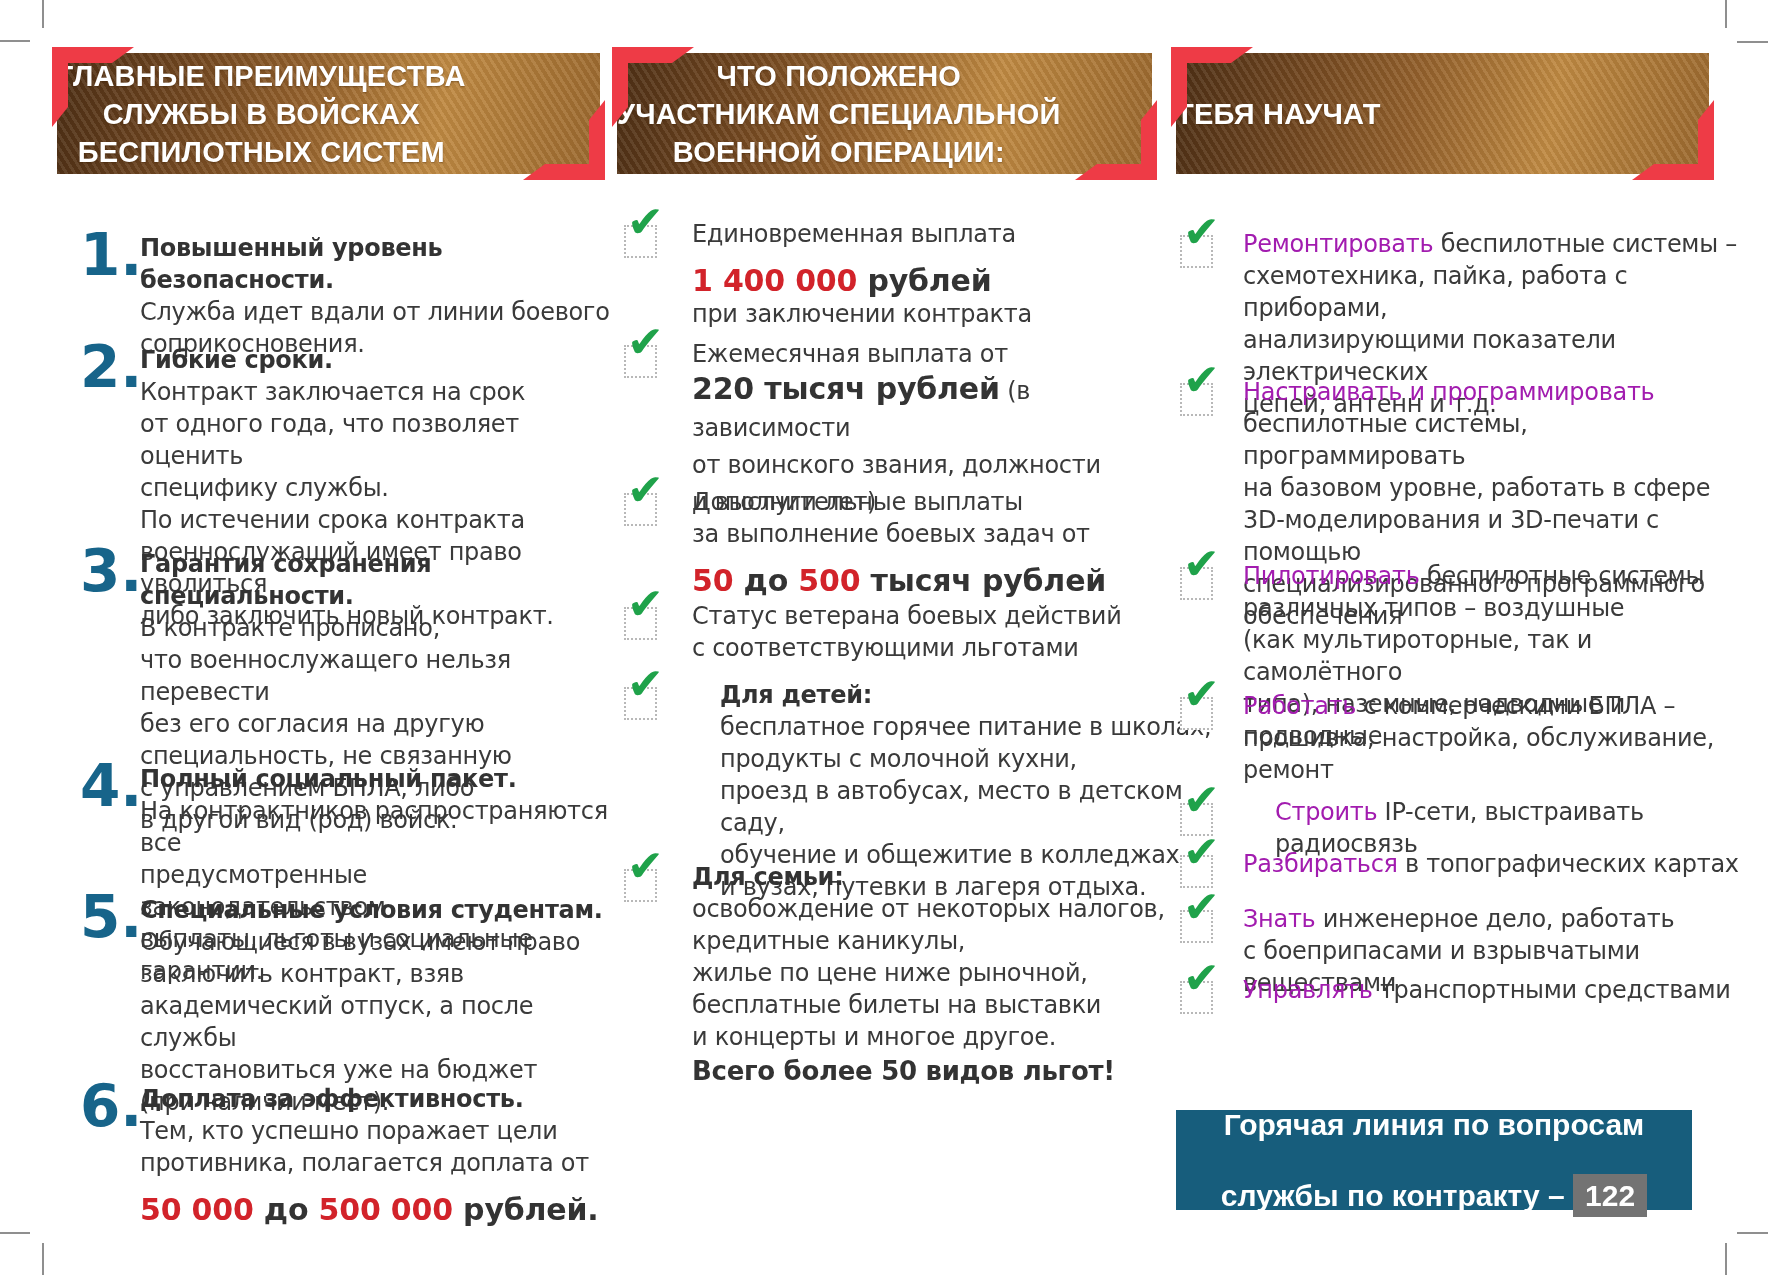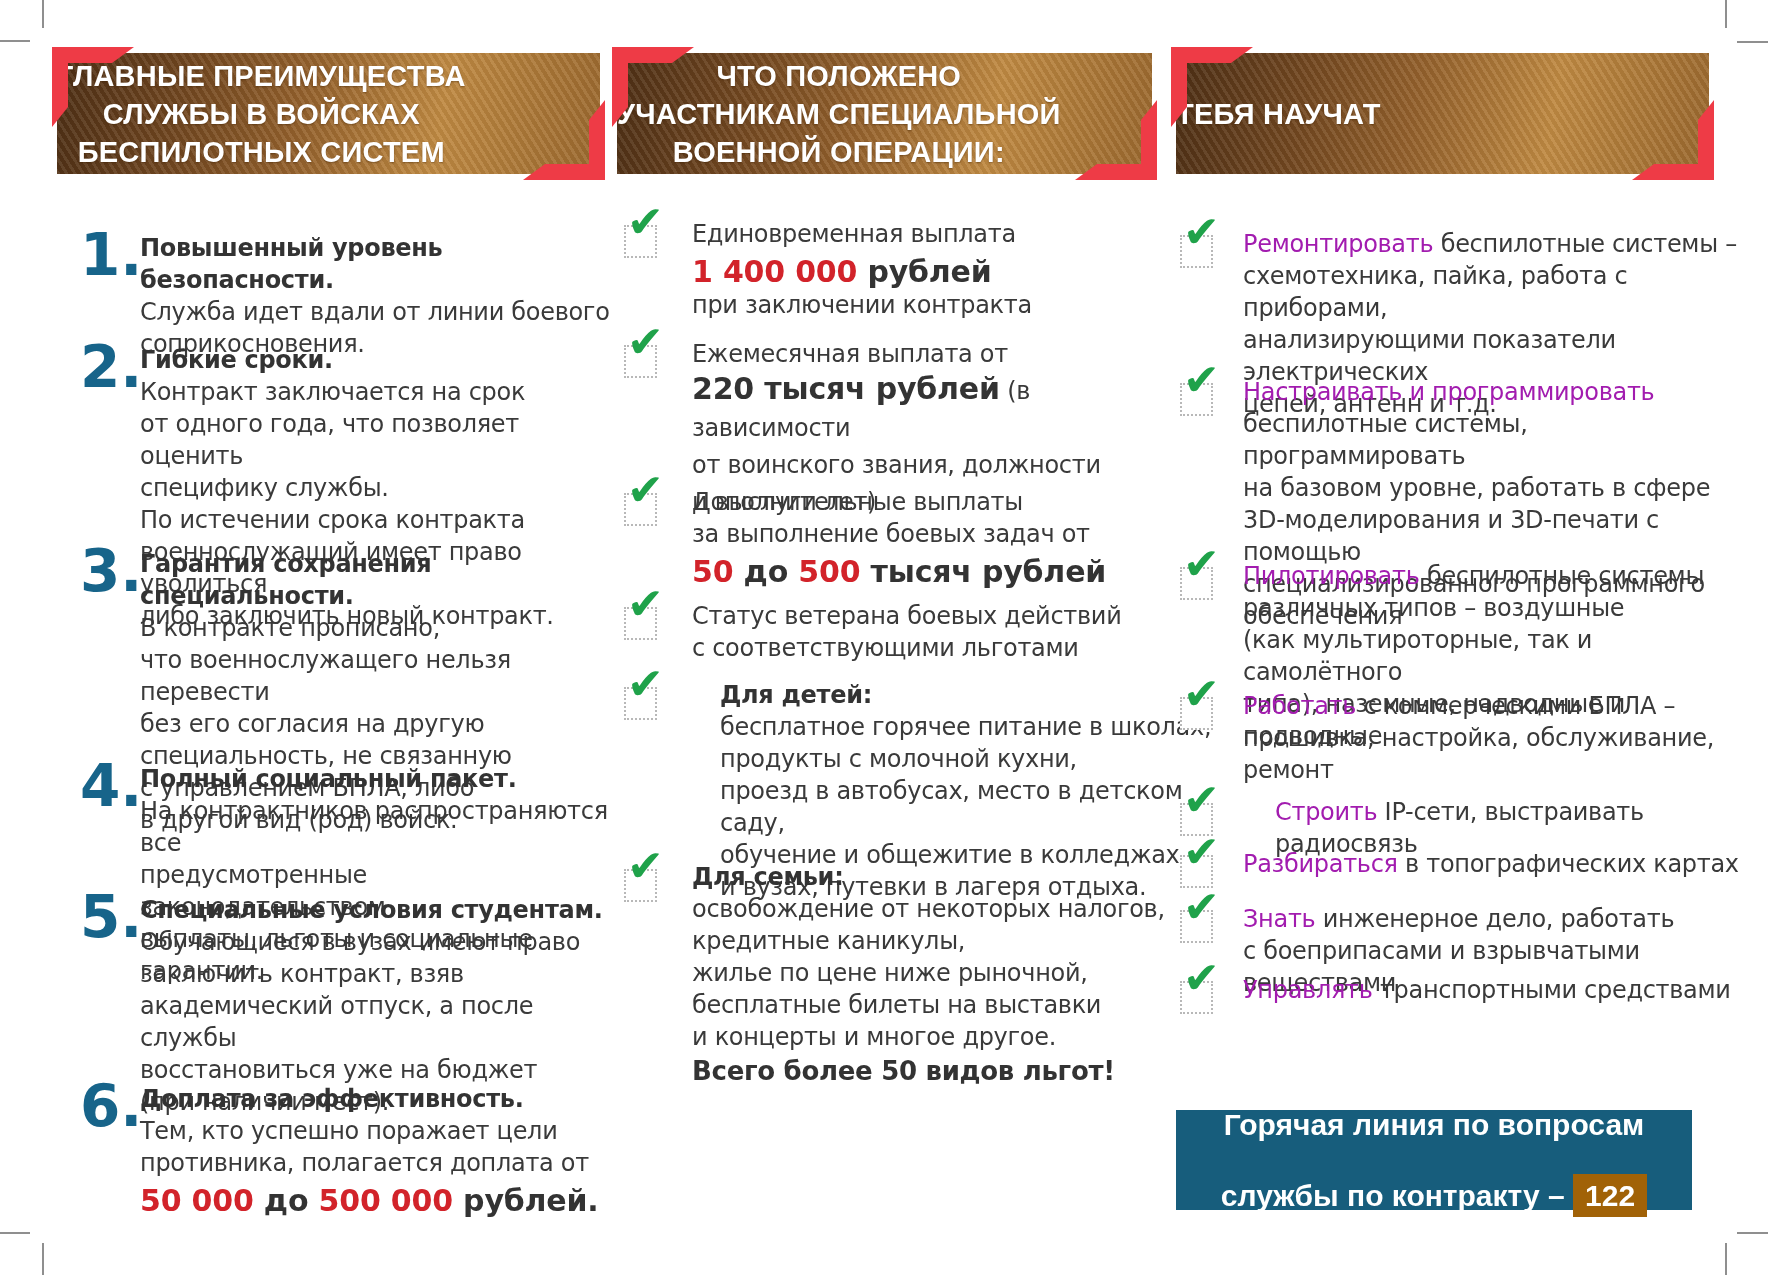--- a/index.html
+++ b/index.html
@@ -22,21 +22,21 @@
   .br-tl { left:-5px; top:-6px; }
   .br-br { right:-5px; bottom:-6px; transform:rotate(180deg); }
 
   
   .left-item { position:absolute; left:80px; width:530px; }
   .num { position:absolute; left:0; top:-6px; font-size:58px; font-weight:bold;
          color:#17648a; line-height:1; }
   .content { margin-left:60px; }
   .title { font-weight:bold; font-size:24px; line-height:32px; letter-spacing:-0.3px; color:#333; }
   .body  { font-size:24px; line-height:32px; letter-spacing:-0.3px; color:#3a3a3a; white-space:pre-line; }
-  .amount { font-size:30px; font-weight:bold; letter-spacing:-0.2px; color:#333; margin-top:4px; }
+  .amount { font-size:30px; font-weight:bold; letter-spacing:-0.2px; color:#333; margin-top:13px; }
   .red { color:#d2232a; }
 
   
   .check { position:absolute; width:46px; height:46px; }
   .check .box  { position:absolute; left:0; bottom:0; width:29px; height:29px;
                  background:#fff; border:2px dotted #b8b8b8; }
   .check .tick { position:absolute; left:3px; top:-12px; font-size:44px; line-height:44px;
                  color:#1fa24a; font-weight:bold; }
 
   
@@ -49,21 +49,21 @@
 
   
   .right-item { position:absolute; left:1243px; width:505px; }
   .lead { font-weight:normal; color:#a21caf; }
 
   
   .hotline { position:absolute; left:1176px; top:1110px; width:516px; height:100px;
     background:#175d7c; color:#fff; display:flex; flex-direction:column;
     align-items:center; justify-content:center;
     font-family:"Liberation Sans",sans-serif; font-weight:bold; font-size:30px; line-height:43px;gap:28px; }
-  .chip { display:inline-block; background:#a16207; padding:0 12px;text-align:right; }
+  .chip { display:inline-block; background:#737373; padding:0 12px;text-align:right; }
 </style>
 </head>
 <body>
 
 <div class="page">
 
   <div class="mark" style="left:42px;top:0;width:2px;height:28px;"></div>
   <div class="mark" style="left:0;top:40px;width:30px;height:2px;"></div>
   <div class="mark" style="left:1725px;top:0;width:2px;height:28px;"></div>
   <div class="mark" style="left:1737px;top:41px;width:31px;height:2px;"></div>

